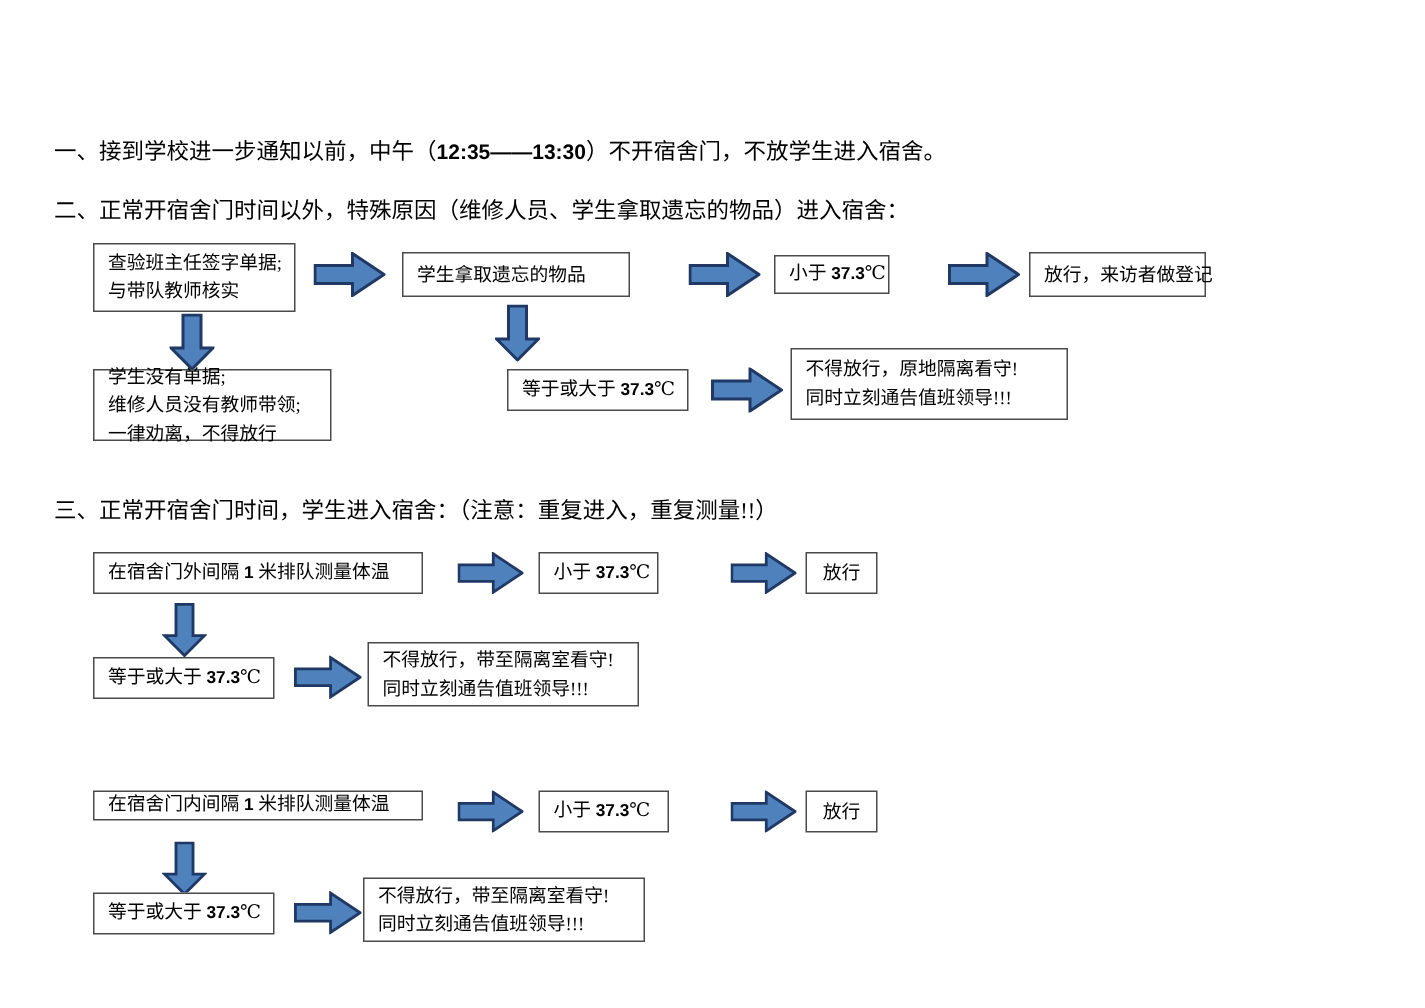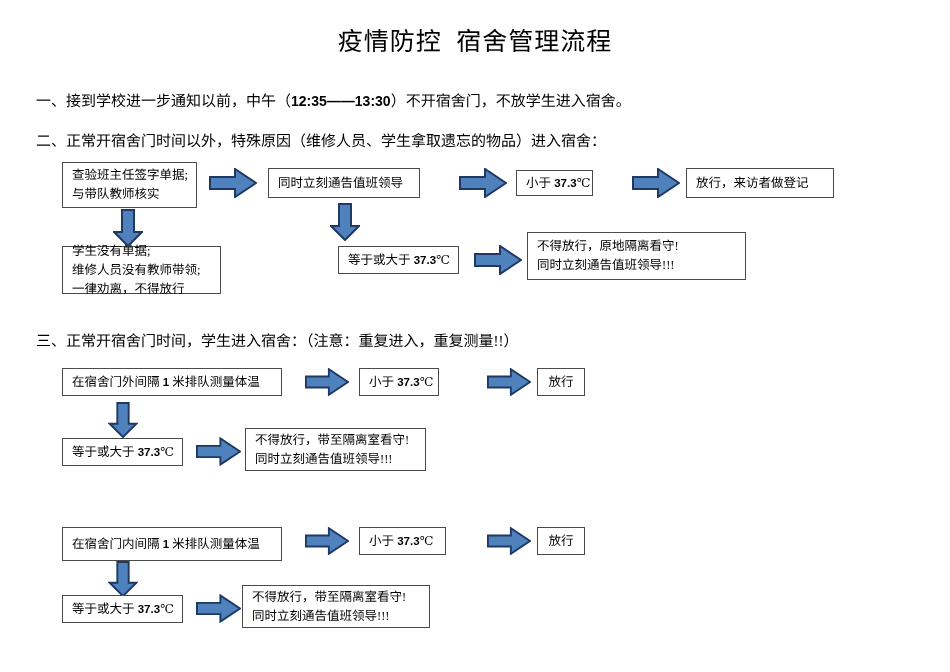--- a/index.html
+++ b/index.html
@@ -84,58 +84,57 @@
   }
   .arrow svg { display: block; }
 
   
 </style>
 </head>
 <body>
 
 <div class="page">
 
-  <div class="doc-title">疫情防控  宿舍管理流程</div>
 
   <div class="section-para" id="para-1"><span>一、</span><span>接到学校进一步通知以前，中午（</span><span class="bold-time">12:35——13:30</span><span>）不开宿舍门，不放学生进入宿舍。</span></div>
 
   <div class="section-para" id="para-2"><span>二、</span><span>正常开宿舍门时间以外，特殊原因（维修人员、学生拿取遗忘的物品）进入宿舍：</span></div>
 
   <div class="flow-box" style="left:62px; top:162px; width:135px; height:46px;">
     <span class="ln">查验班主任签字单据;</span>
     <span class="ln">与带队教师核实</span>
   </div>
 
   <div class="arrow" style="left:209px; top:168px;">
     <svg width="48" height="30" viewBox="0 0 48 30">
       <polygon points="1,9 26,9 26,1 47,15 26,29 26,21 1,21" fill="#4f81bd" stroke="#1f3864" stroke-width="2" stroke-linejoin="miter"></polygon>
     </svg>
   </div>
 
   <div class="flow-box" style="left:268px; top:168px; width:152px; height:30px;">
-    <span class="ln">同时立刻通告值班领导</span>
+    <span class="ln">学生拿取遗忘的物品</span>
   </div>
 
   <div class="arrow" style="left:459px; top:168px;">
     <svg width="48" height="30" viewBox="0 0 48 30">
       <polygon points="1,9 26,9 26,1 47,15 26,29 26,21 1,21" fill="#4f81bd" stroke="#1f3864" stroke-width="2" stroke-linejoin="miter"></polygon>
     </svg>
   </div>
 
   <div class="flow-box" style="left:516px; top:170px; width:77px; height:26px;">
     <span class="ln"><span>小于 </span><span class="num">37.3</span><span>℃</span></span>
   </div>
 
   <div class="arrow" style="left:632px; top:168px;">
     <svg width="48" height="30" viewBox="0 0 48 30">
       <polygon points="1,9 26,9 26,1 47,15 26,29 26,21 1,21" fill="#4f81bd" stroke="#1f3864" stroke-width="2" stroke-linejoin="miter"></polygon>
     </svg>
   </div>
 
-  <div class="flow-box" style="left:686px; top:168px; width:148px; height:30px;">
+  <div class="flow-box" style="left:686px; top:168px; width:118px; height:30px;">
     <span class="ln">放行，来访者做登记</span>
   </div>
 
   <div class="arrow" style="left:113px; top:209px;">
     <svg width="30" height="38" viewBox="0 0 30 38">
       <polygon points="9,1 21,1 21,23 29,23 15,37 1,23 9,23" fill="#4f81bd" stroke="#1f3864" stroke-width="2" stroke-linejoin="miter"></polygon>
     </svg>
   </div>
 
   <div class="arrow" style="left:330px; top:203px;">
@@ -153,21 +152,21 @@
   <div class="flow-box" style="left:338px; top:246px; width:121px; height:28px;">
     <span class="ln"><span>等于或大于 </span><span class="num">37.3</span><span>℃</span></span>
   </div>
 
   <div class="arrow" style="left:474px; top:245px;">
     <svg width="48" height="30" viewBox="0 0 48 30">
       <polygon points="1,9 26,9 26,1 47,15 26,29 26,21 1,21" fill="#4f81bd" stroke="#1f3864" stroke-width="2" stroke-linejoin="miter"></polygon>
     </svg>
   </div>
 
-  <div class="flow-box" style="left:527px; top:232px; width:219px; height:48px;">
+  <div class="flow-box" style="left:527px; top:232px; width:185px; height:48px;">
     <span class="ln">不得放行，原地隔离看守!</span>
     <span class="ln">同时立刻通告值班领导!!!</span>
   </div>
 
   <div class="section-para" id="para-3"><span>三、</span><span>正常开宿舍门时间，学生进入宿舍：（注意：重复进入，重复测量!!）</span></div>
 
   <div class="flow-box" style="left:62px; top:368px; width:220px; height:28px;">
     <span class="ln"><span>在宿舍门外间隔 </span><span class="num">1</span><span> 米排队测量体温</span></span>
   </div>
 
@@ -206,21 +205,21 @@
       <polygon points="1,9 26,9 26,1 47,15 26,29 26,21 1,21" fill="#4f81bd" stroke="#1f3864" stroke-width="2" stroke-linejoin="miter"></polygon>
     </svg>
   </div>
 
   <div class="flow-box" style="left:245px; top:428px; width:181px; height:43px;">
     <span class="ln">不得放行，带至隔离室看守!</span>
     <span class="ln">同时立刻通告值班领导!!!</span>
   </div>
 
 
-  <div class="flow-box" style="left:62px; top:527px; width:220px; height:34px;">
+  <div class="flow-box" style="left:62px; top:527px; width:220px; height:20px;">
     <span class="ln"><span>在宿舍门内间隔 </span><span class="num">1</span><span> 米排队测量体温</span></span>
   </div>
 
   <div class="arrow" style="left:305px; top:527px;">
     <svg width="44" height="28" viewBox="0 0 48 30">
       <polygon points="1,9 26,9 26,1 47,15 26,29 26,21 1,21" fill="#4f81bd" stroke="#1f3864" stroke-width="2" stroke-linejoin="miter"></polygon>
     </svg>
   </div>
 
   <div class="flow-box" style="left:359px; top:527px; width:87px; height:28px;">

